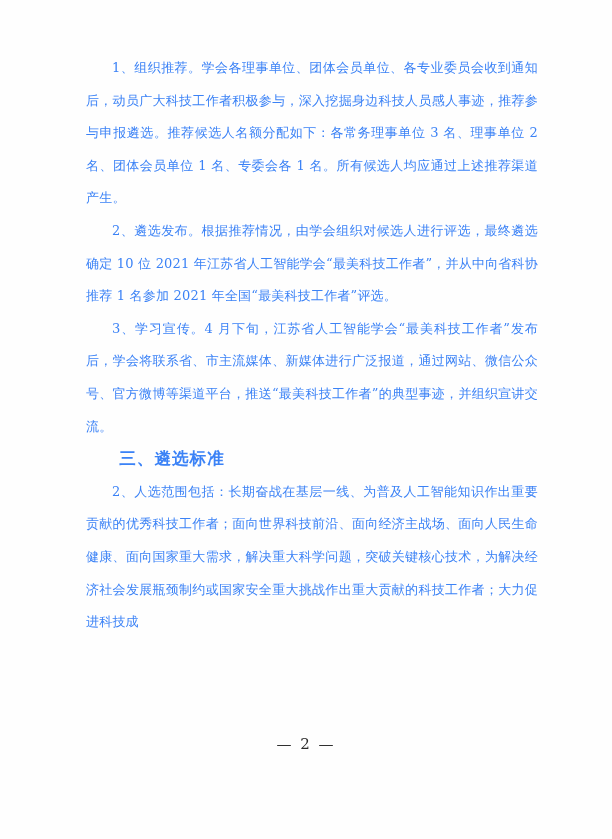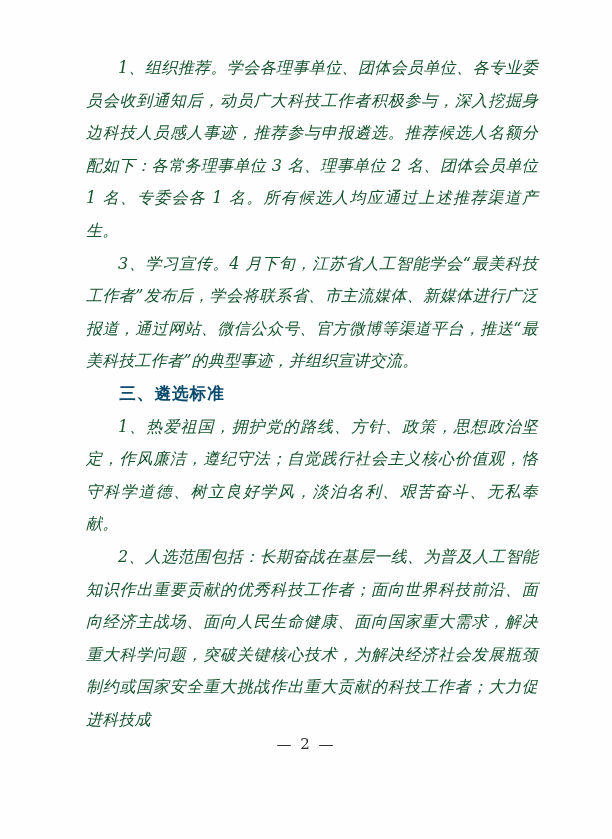--- a/index.html
+++ b/index.html
@@ -24,38 +24,37 @@
     background: #fefefe;
     box-sizing: border-box;
   }
   .content {
     position: absolute;
     left: 86px;
     top: 52px;
     width: 452px;
   }
   .para {
-    font-size: 16px;
+    font-size: 13px;
     line-height: 32.6px;
     text-align: justify;
     text-justify: inter-ideograph;
     margin: 0 0 0 0;
     letter-spacing: 0.2px;
     text-indent: 2em;
-    color: #14532d;
-    font-style: italic;
+    color: #3b82f6;
   }
   .heading {
     font-size: 16.6px;
     line-height: 32.6px;
     font-weight: bold;
     text-indent: 2em;
     margin: 0;
     letter-spacing: 1px;
-    color: #0c4a6e;
+    color: #3b82f6;
     font-family: "DejaVu Sans", "Liberation Sans", sans-serif;
   }
   .footer {
     position: absolute;
     left: 0;
     top: 735px;
     width: 612px;
     text-align: center;
     font-size: 15px;
     color: #2a2a2a;
@@ -66,25 +65,25 @@
   }
 </style>
 </head>
 <body>
 
 <div class="page">
   <div class="content">
 
     <p class="para">1、组织推荐。学会各理事单位、团体会员单位、各专业委员会收到通知后，动员广大科技工作者积极参与，深入挖掘身边科技人员感人事迹，推荐参与申报遴选。推荐候选人名额分配如下：各常务理事单位 3 名、理事单位 2 名、团体会员单位 1 名、专委会各 1 名。所有候选人均应通过上述推荐渠道产生。</p>
 
+    <p class="para">2、遴选发布。根据推荐情况，由学会组织对候选人进行评选，最终遴选确定 10 位 2021 年江苏省人工智能学会“最美科技工作者”，并从中向省科协推荐 1 名参加 2021 年全国“最美科技工作者”评选。</p>
 
     <p class="para">3、学习宣传。4 月下旬，江苏省人工智能学会“最美科技工作者”发布后，学会将联系省、市主流媒体、新媒体进行广泛报道，通过网站、微信公众号、官方微博等渠道平台，推送“最美科技工作者”的典型事迹，并组织宣讲交流。</p>
 
     <h2 class="heading">三、遴选标准</h2>
 
-    <p class="para">1、热爱祖国，拥护党的路线、方针、政策，思想政治坚定，作风廉洁，遵纪守法；自觉践行社会主义核心价值观，恪守科学道德、树立良好学风，淡泊名利、艰苦奋斗、无私奉献。</p>
 
     <p class="para para-last">2、人选范围包括：长期奋战在基层一线、为普及人工智能知识作出重要贡献的优秀科技工作者；面向世界科技前沿、面向经济主战场、面向人民生命健康、面向国家重大需求，解决重大科学问题，突破关键核心技术，为解决经济社会发展瓶颈制约或国家安全重大挑战作出重大贡献的科技工作者；大力促进科技成</p>
 
   </div>
 
   <div class="footer">— 2 —</div>
 </div>
 
 </body></html>

